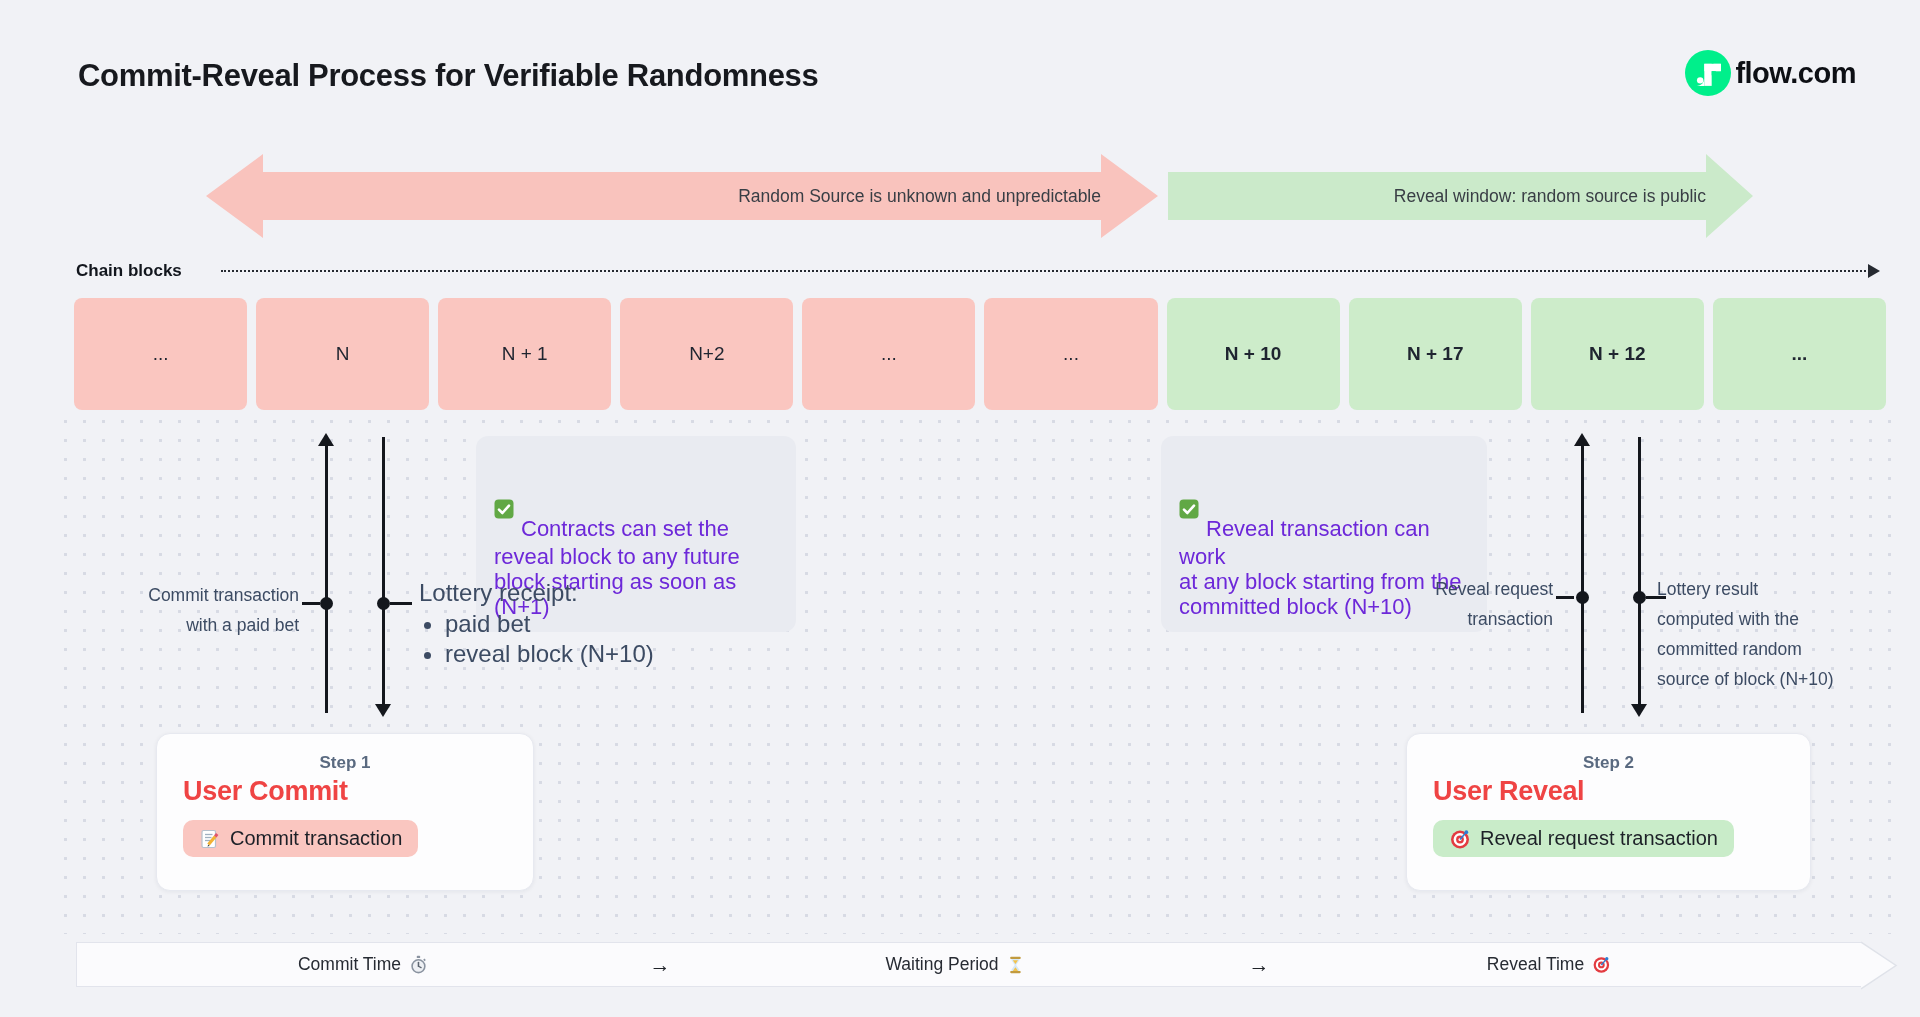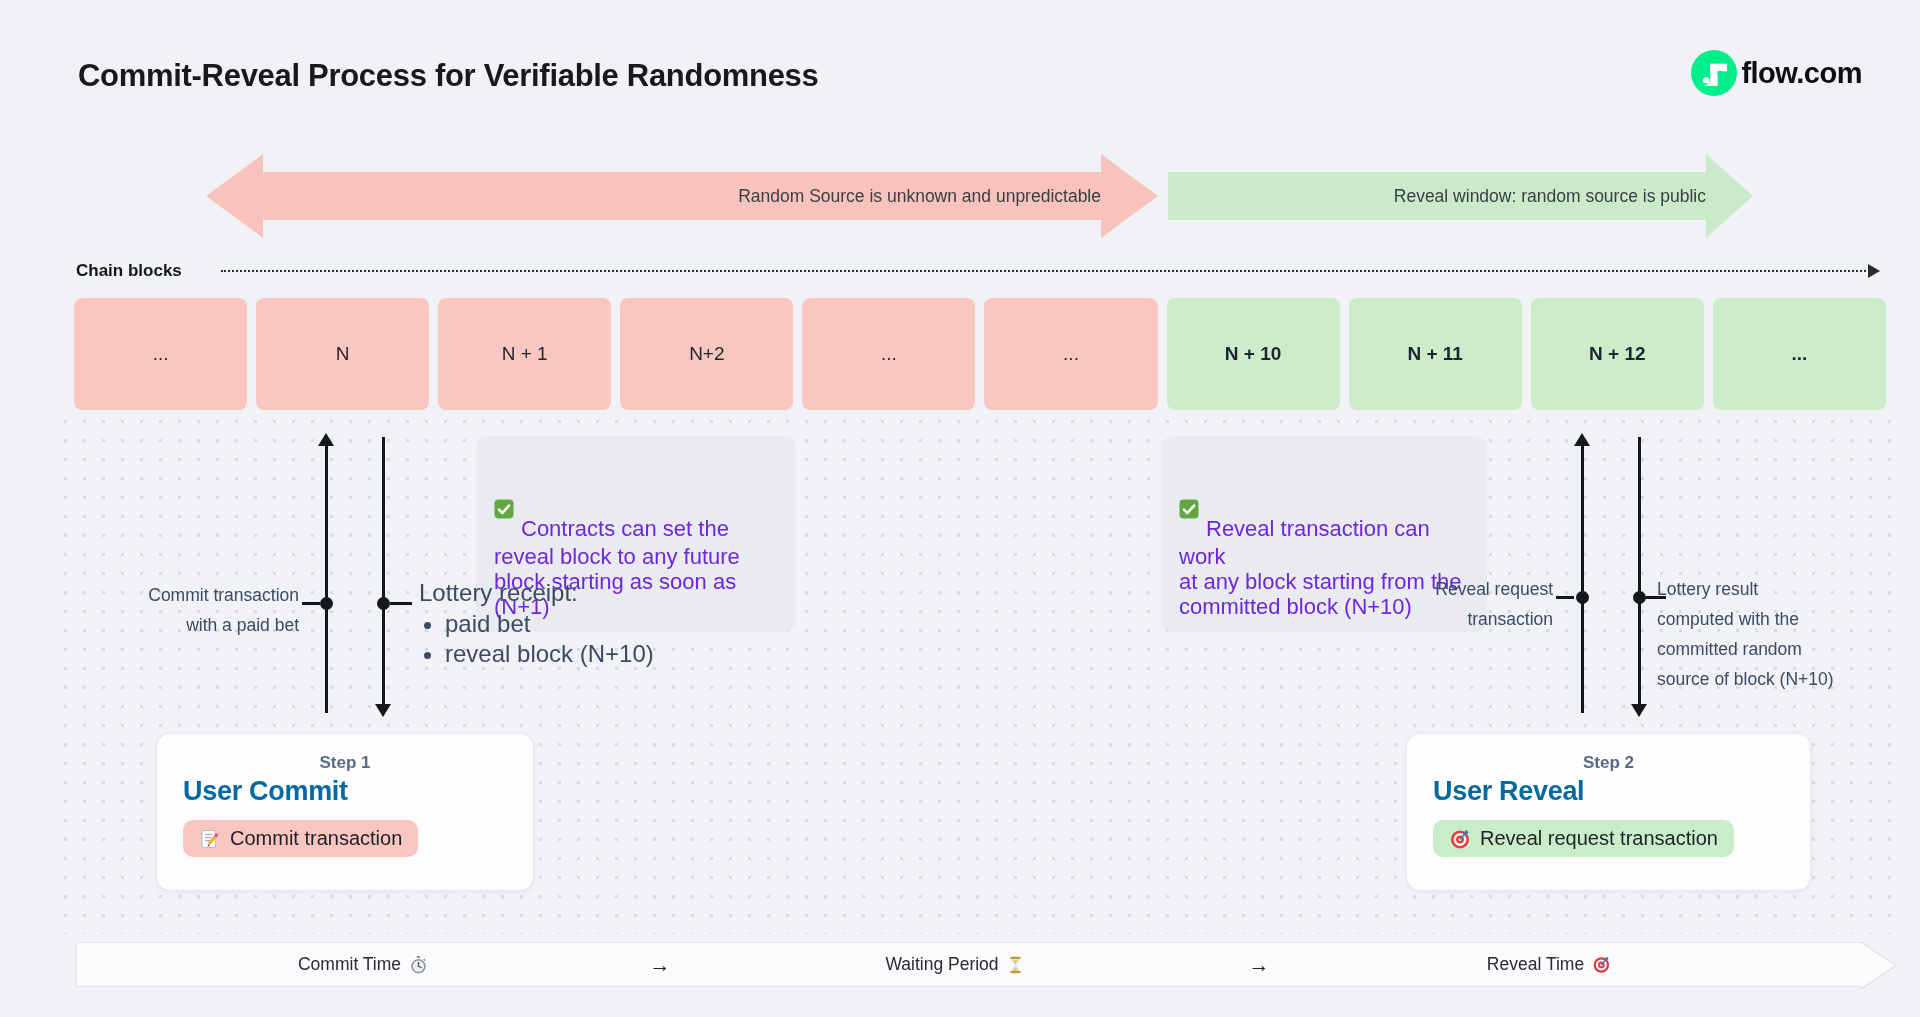--- a/index.html
+++ b/index.html
@@ -9,21 +9,21 @@
 
   
   .dots-layer {
     position:absolute; left:40px; top:412px; width:1840px; height:522px;
     background-image: radial-gradient(circle, #d7dae4 1.4px, transparent 1.6px);
     background-size: 19px 19px;
   }
 
   
   .title { position:absolute; left:62px; top:58px; font-size:31px; font-weight:600; color:#17191e; letter-spacing:-0.3px; }
-  .brand { position:absolute; right:74px; top:50px; display:flex; align-items:center; gap:4px; }
+  .brand { position:absolute; right:80px; top:50px; display:flex; align-items:center; gap:4px; }
   .brand-name { font-size:29px; font-weight:800; color:#0d0f14; letter-spacing:-0.5px; }
 
   
   .range-svg { position:absolute; left:185px; top:150px; }
   .range-label { position:absolute; height:48px; line-height:48px; text-align:right; font-size:17.5px; color:#393e45; }
   .range-label.red   { left:247px; top:172px; width:838px; }
   .range-label.green { left:1152px; top:172px; width:538px; }
 
   
   .chain-label { position:absolute; left:60px; top:261px; font-size:17px; font-weight:700; color:#12161d; }
@@ -58,21 +58,21 @@
   .receipt ul { margin:1px 0 0 26px; }
   .receipt li { margin-top:0; }
 
   
   .step-card { position:absolute; top:733px; height:158px; background:#fdfdfe;
     border:1px solid #e7e9f0; border-radius:14px; padding:19px 26px;
     box-shadow:0 1px 4px rgba(25,30,50,0.06); }
   .step-card.s1 { left:140px; width:378px; }
   .step-card.s2 { left:1390px; width:405px; }
   .step-label { font-size:17px; font-weight:700; color:#5a6a80;text-align:center; }
-  .step-title { font-size:27px; font-weight:700; color:#0369a1; margin-top:3px; letter-spacing:-0.3px; }
+  .step-title { font-size:27px; font-weight:700; color:#ef4444; margin-top:3px; letter-spacing:-0.3px; }
   .step-pill { display:inline-flex; align-items:center; gap:9px; margin-top:13px;
     padding:7px 16px; border-radius:10px; font-size:20px; font-weight:500; color:#1c2027; }
   .step-pill.pink  { background:#fac6c0; }
   .step-pill.green { background:#c9ecc9; }
 
   
   .timeline { position:absolute; left:60px; top:942px; width:1786px; height:45px;
     background:#fbfbfd; border:1px solid #e2e4ec; border-right:none; }
   .tl-item { position:absolute; top:0; height:43px; display:flex; align-items:center; gap:8px;
     transform:translateX(-50%); font-size:17.5px; color:#272b33; white-space:nowrap; }
@@ -116,21 +116,21 @@
   <div class="chain-dotted-tip"></div>
 
   <div class="blocks">
     <div class="block pink">...</div>
     <div class="block pink">N</div>
     <div class="block pink">N + 1</div>
     <div class="block pink">N+2</div>
     <div class="block pink">...</div>
     <div class="block pink">...</div>
     <div class="block green">N + 10</div>
-    <div class="block green">N + 11</div>
+    <div class="block green">N + 17</div>
     <div class="block green">N + 12</div>
     <div class="block green">...</div>
   </div>
 
   <div class="note note1">
     <span class="note-icon">
       <svg width="20" height="20" viewBox="0 0 20 20">
         <rect x="0.5" y="0.5" width="19" height="19" rx="4" fill="#61a845"></rect>
         <path d="M5 10.6 L8.4 14 L15 6.6" stroke="#fff" stroke-width="2.6" fill="none" stroke-linecap="round" stroke-linejoin="round"></path>
       </svg>

